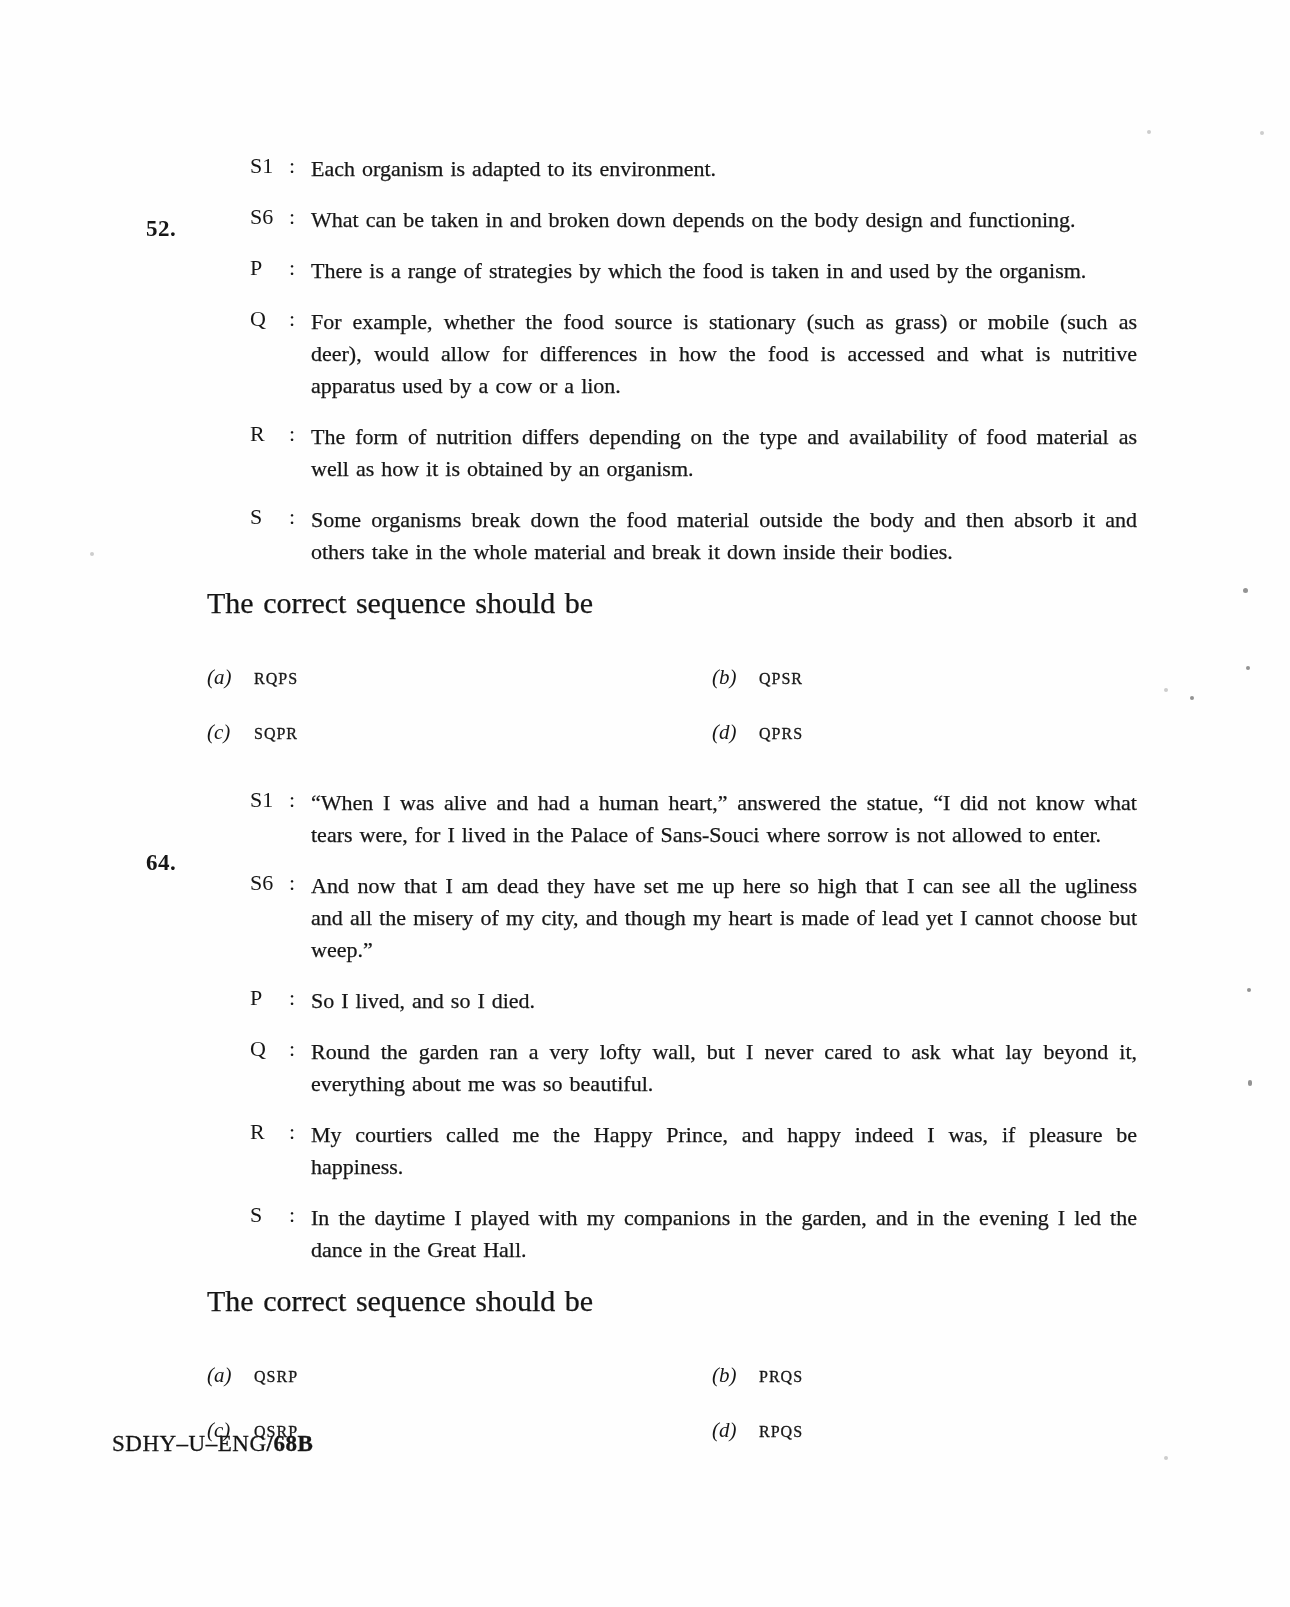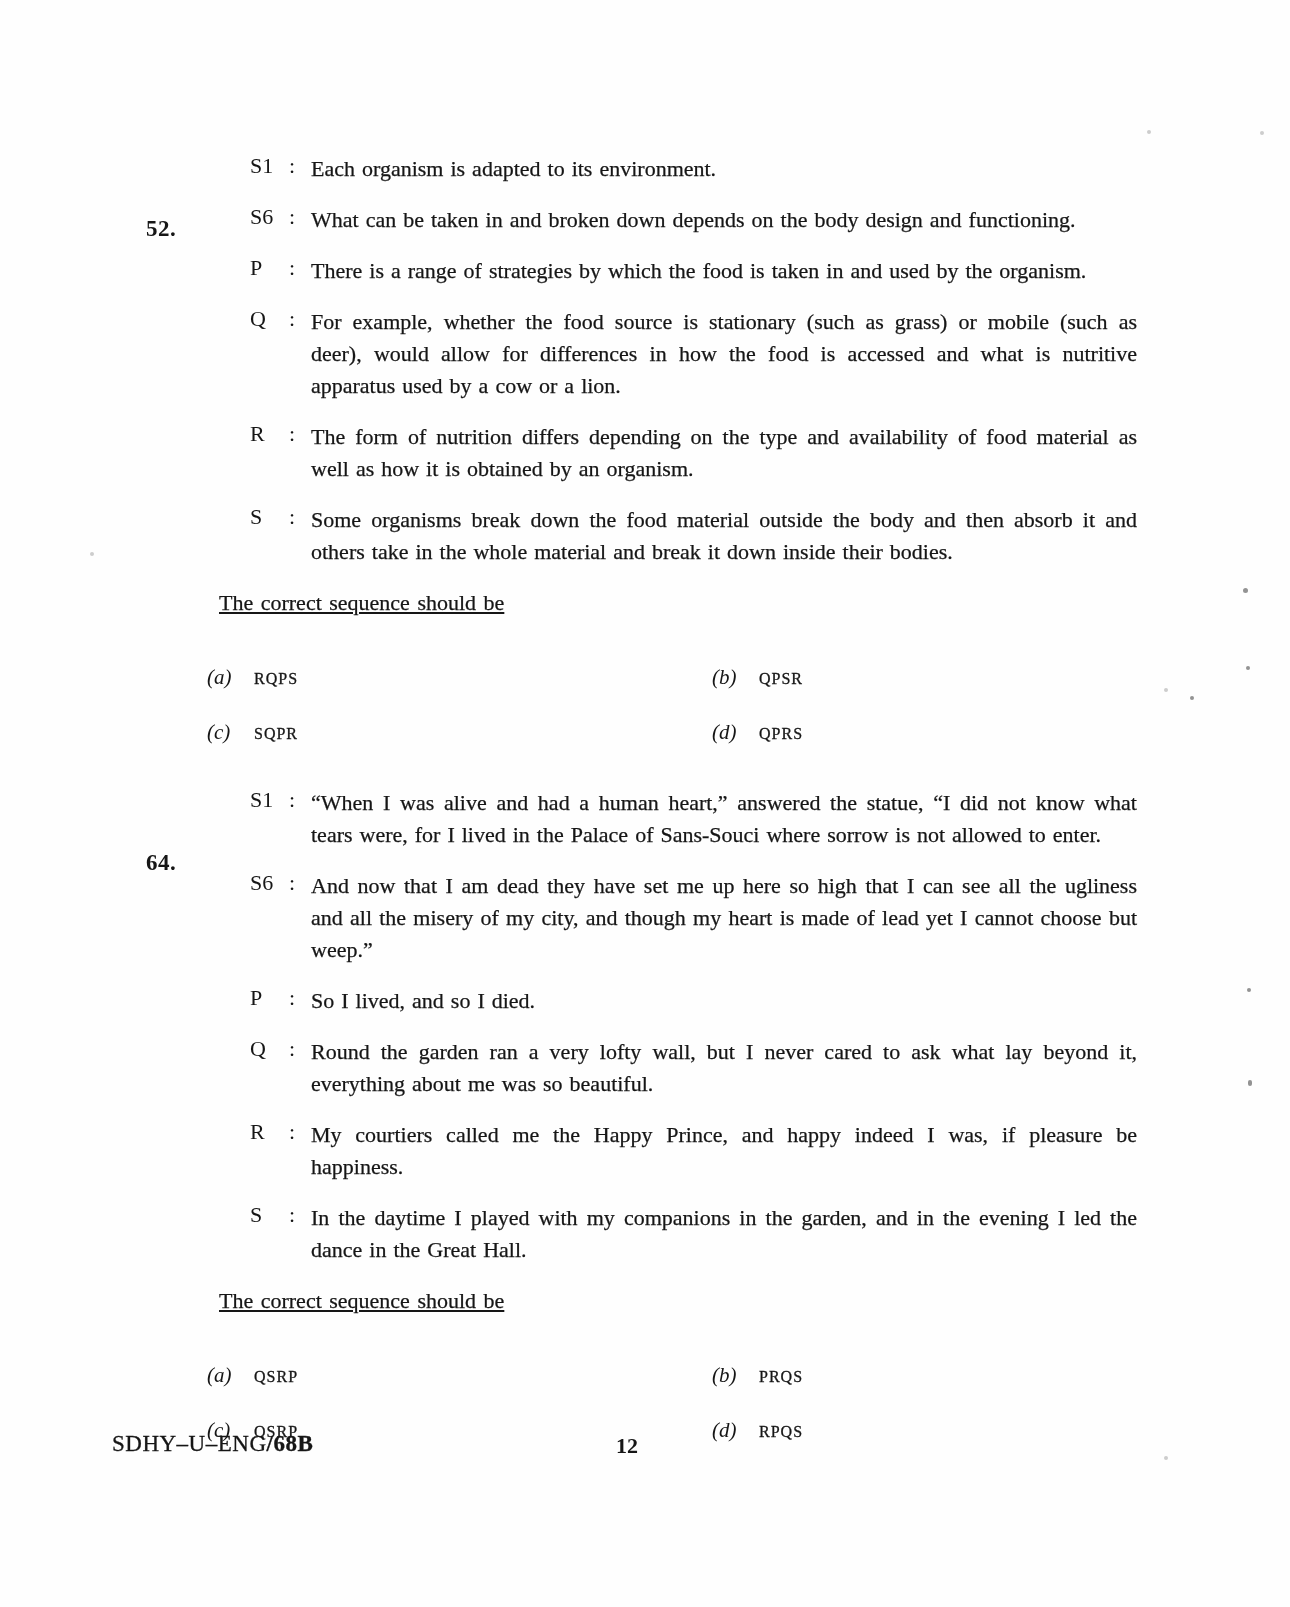--- a/index.html
+++ b/index.html
@@ -59,25 +59,24 @@
   .stmt-text {
     margin: 3px;
     flex: 1;
     font-size: 22px;
     line-height: 32px;
     text-align: justify;
     word-spacing: 1.5px;
     -webkit-text-stroke: 0.25px #161616;
   }
   .prompt {
-    margin: 16px 0 0 12px;
-    font-size: 22px;
+    margin: 16px 0 0 0;
+    font-size: 30px;
     line-height: 32px;
     word-spacing: 2px;
-    text-decoration: underline;
     -webkit-text-stroke: 0.25px #161616;
   }
   .options {
     display: grid;
     grid-template-columns: 505px auto;
     row-gap: 21px;
     justify-content: start;
     margin-top: 42px;
   }
   .option {
@@ -262,21 +261,20 @@
           <span class="opt-label">(d)</span>
           <span class="opt-value">RPQS</span>
         </div>
       </div>
     </section>
 
   </main>
 
   <footer class="footer">
     <div class="footer-code"><span>SDHY–U–ENG</span><span class="bold">/68B</span></div>
-    <div class="footer-page">12</div>
   </footer>
 
   <div class="speck faint" style="left:1147px; top:130px;"></div>
   <div class="speck faint" style="left:1260px; top:131px;"></div>
   <div class="speck" style="left:1243px; top:588px; width:5px; height:5px;"></div>
   <div class="speck" style="left:1246px; top:666px;"></div>
   <div class="speck" style="left:1190px; top:696px;"></div>
   <div class="speck faint" style="left:1164px; top:688px;"></div>
   <div class="speck" style="left:1247px; top:988px;"></div>
   <div class="speck" style="left:1248px; top:1080px; height:6px; border-radius:2px;"></div>

